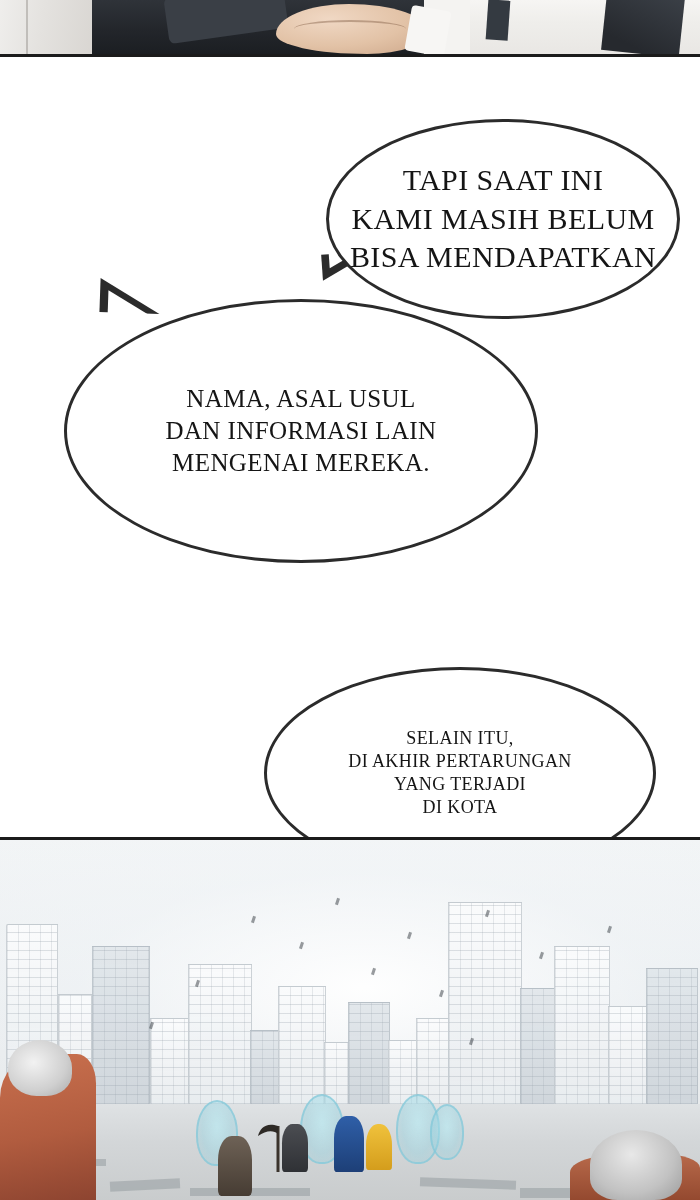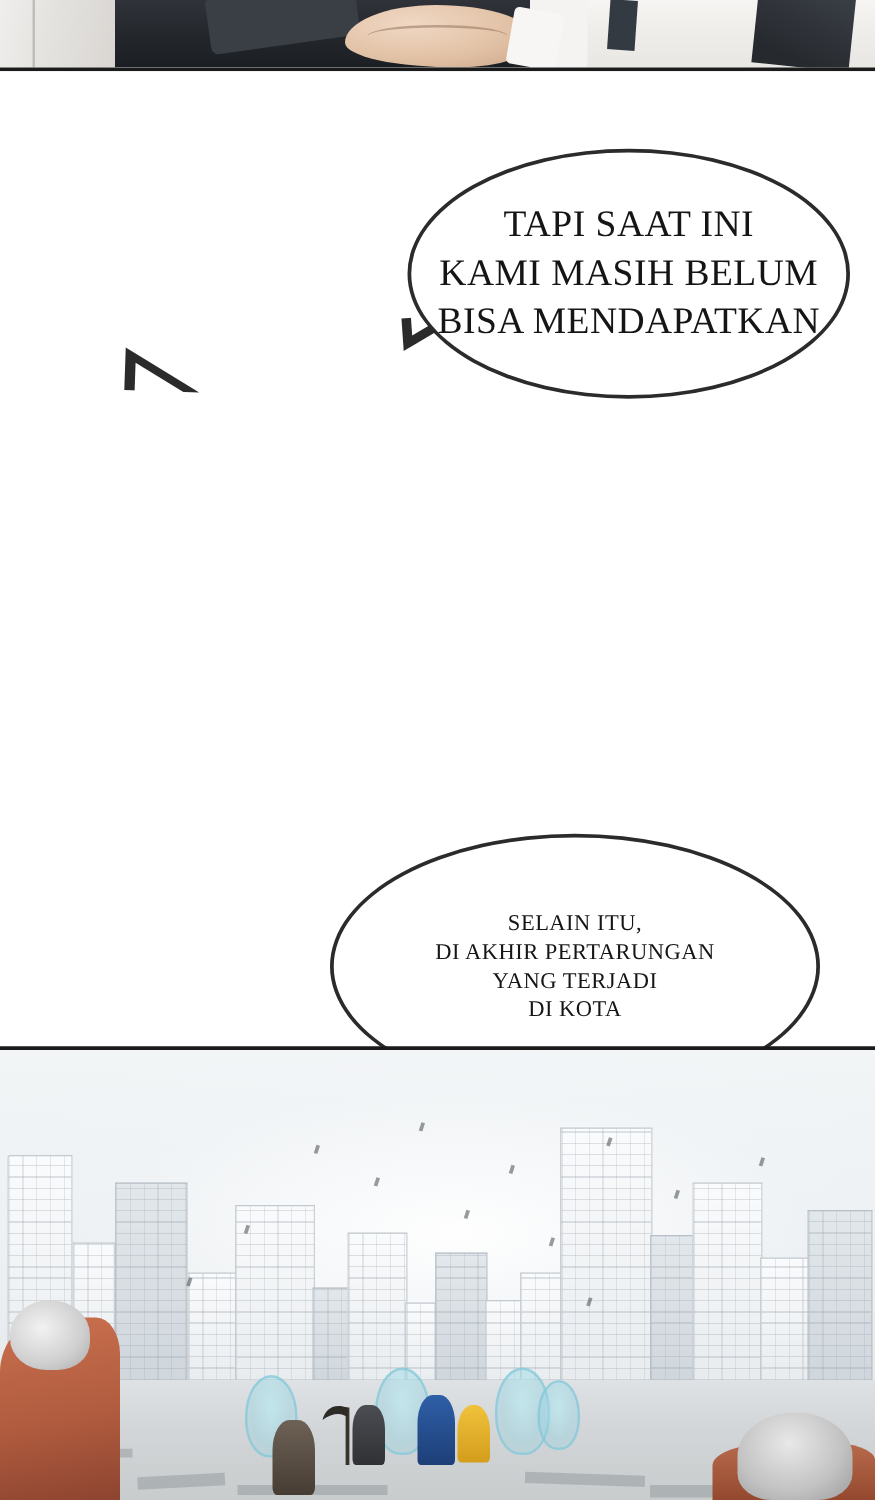--- a/index.html
+++ b/index.html
@@ -347,20 +347,25 @@
 
     <div class="balloon" id="balloon-1">
       <span class="txt">TAPI SAAT INI
 KAMI MASIH BELUM
 BISA MENDAPATKAN</span>
     </div>
 
     <div class="tail" id="tail-2"></div>
     <div id="tail-2-fill"></div>
 
+    <div class="balloon" id="balloon-2">
+      <span class="txt">NAMA, ASAL USUL
+DAN INFORMASI LAIN
+MENGENAI MEREKA.</span>
+    </div>
 
     <div class="balloon" id="balloon-3">
       <span class="txt">SELAIN ITU,
 DI AKHIR PERTARUNGAN
 YANG TERJADI
 DI KOTA</span>
     </div>
   </div>
   <div class="panel-border-bottom"></div>
 

